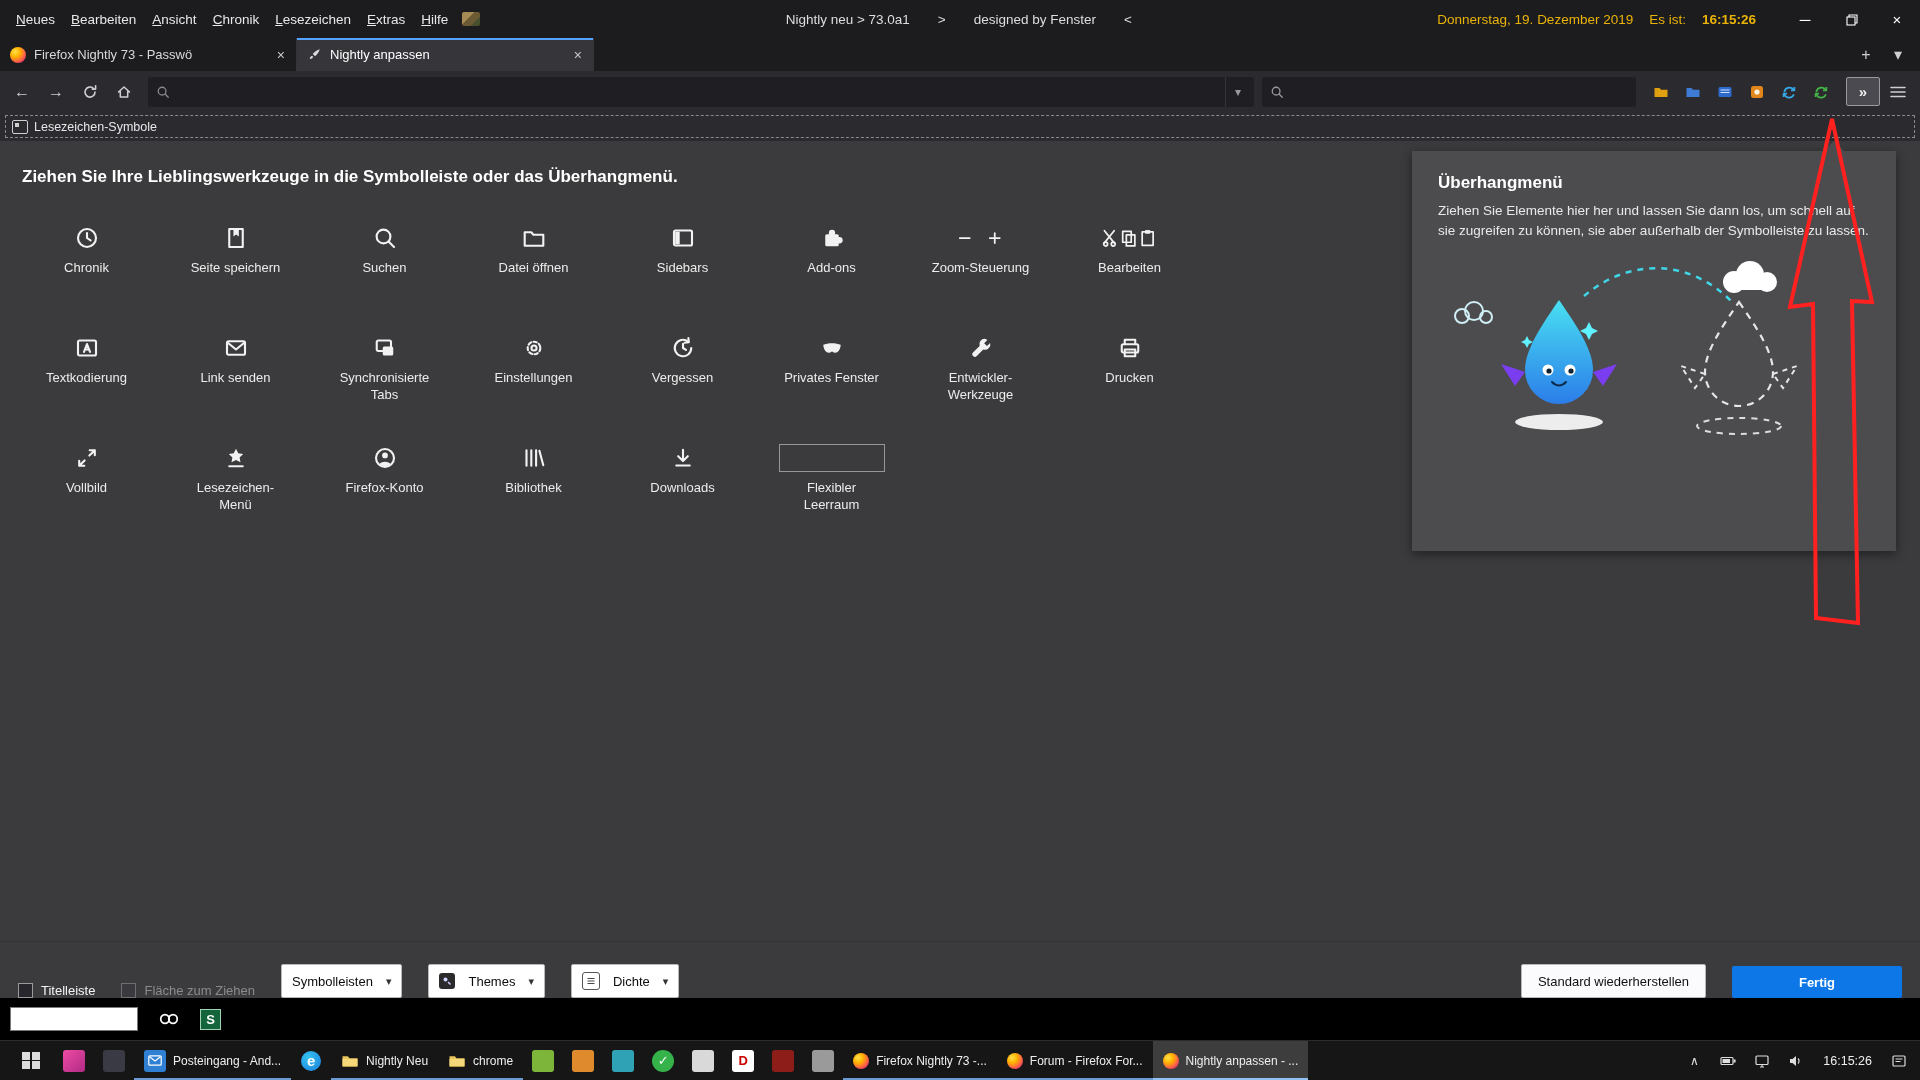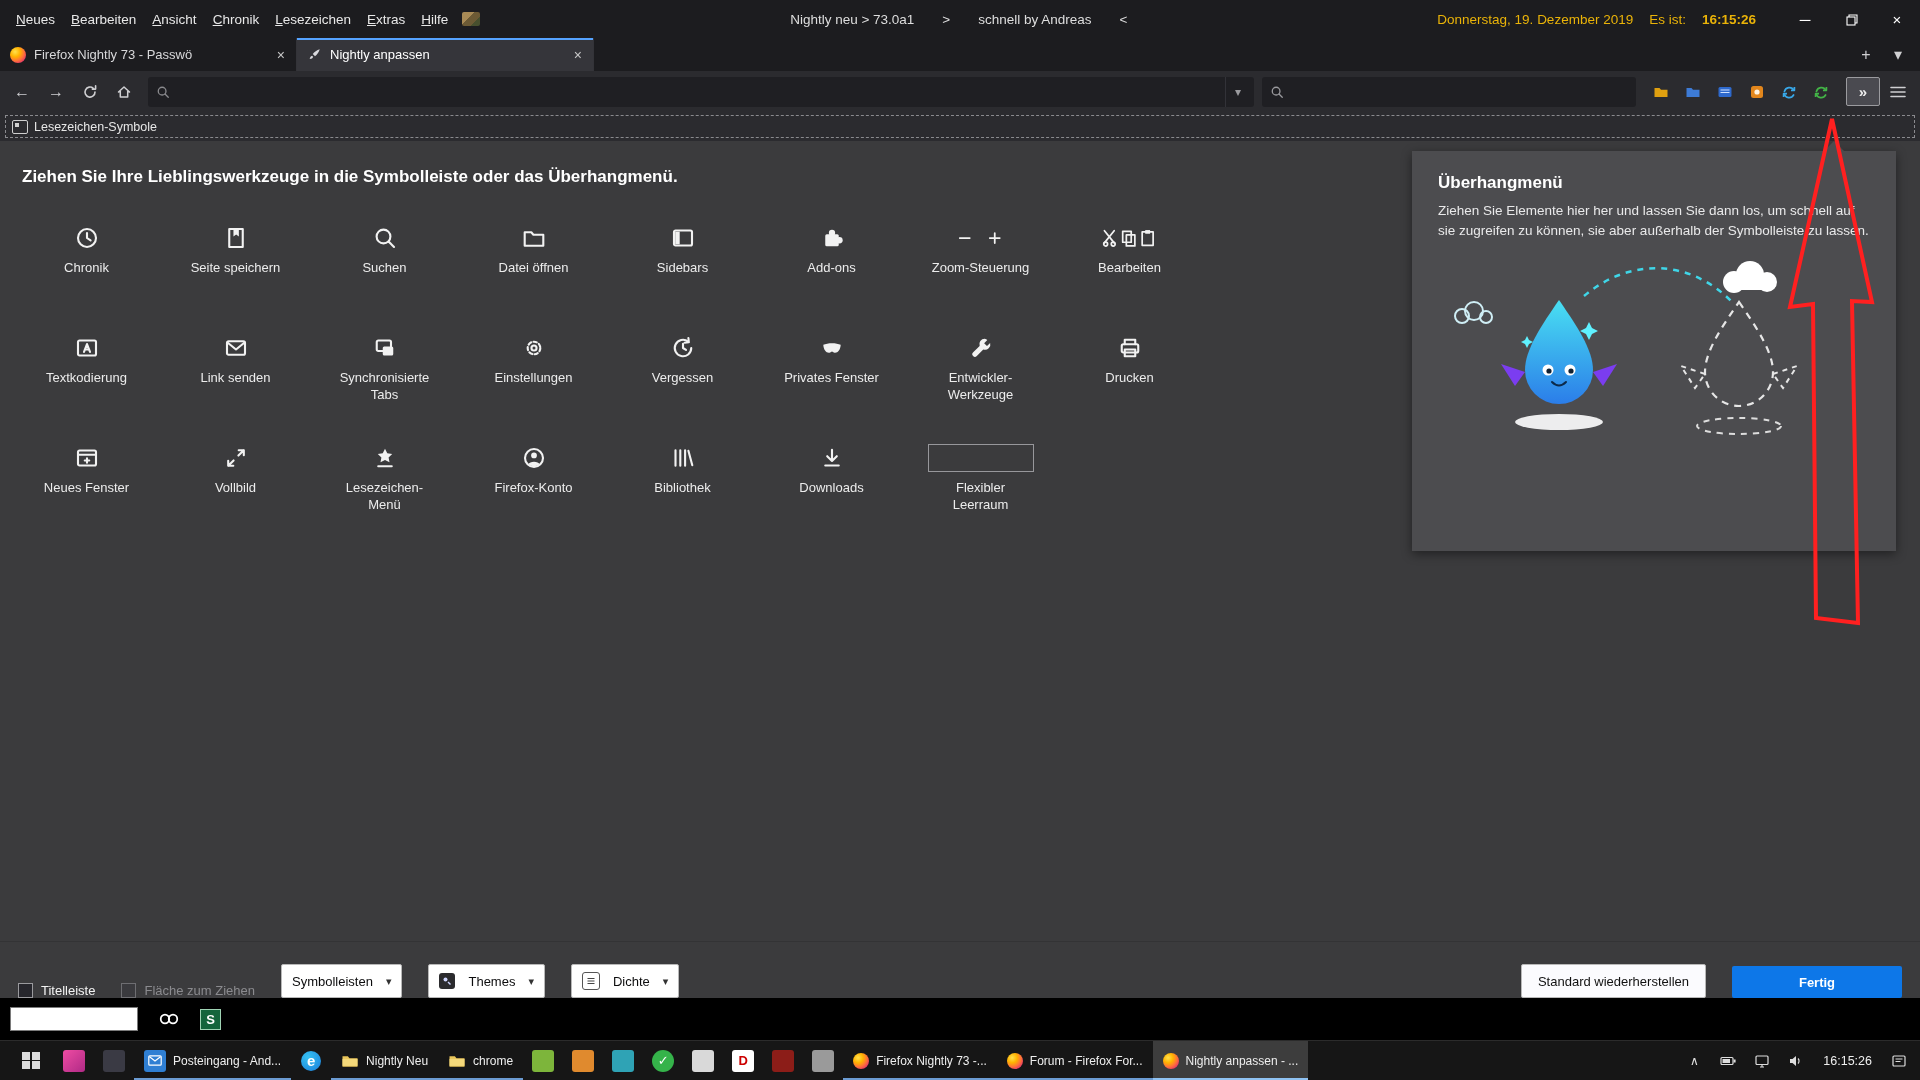--- a/index.html
+++ b/index.html
@@ -128,21 +128,21 @@
       <span class="menu-item">Ansicht</span>
       <span class="menu-item">Chronik</span>
       <span class="menu-item">Lesezeichen</span>
       <span class="menu-item">Extras</span>
       <span class="menu-item">Hilfe</span>
       <span class="theme-thumb"></span>
     </div>
     <div class="tb-center">
       <span>Nightly neu &gt; 73.0a1</span>
       <span>&gt;</span>
-      <span>schnell by Andreas</span>
+      <span>designed by Fenster</span>
       <span>&lt;</span>
     </div>
     <div class="tb-right">
       <span>Donnerstag, 19. Dezember 2019</span>
       <span>Es ist:</span>
       <span class="tb-time">16:15:26</span>
     </div>
     <div class="win-controls">
       <span class="win-btn">─</span>
       <span class="win-btn">
@@ -416,29 +416,20 @@
       <div class="citem">
         <span class="cicon">
           <svg class="gi" width="24" height="24" viewBox="0 0 16 16">
               <rect x="2.5" y="5.5" width="11" height="5.5" rx="1"></rect>
               <path d="M4.5 5.5V2.5h7v3M4.5 9h7v4.5h-7z"></path>
             </svg>
         </span>
         <span class="clabel">Drucken</span>
       </div>
 
-      <div class="citem">
-        <span class="cicon">
-          <svg class="gi" width="24" height="24" viewBox="0 0 16 16">
-              <rect x="2" y="3" width="12" height="10" rx="1"></rect>
-              <path d="M2 5.8h12M8 8.2v3M6.5 9.7h3"></path>
-            </svg>
-        </span>
-        <span class="clabel">Neues Fenster</span>
-      </div>
 
       <div class="citem">
         <span class="cicon">
           <svg class="gi" width="24" height="24" viewBox="0 0 16 16">
               <path d="M13.2 2.8L9.6 6.4M13.2 2.8v3.4M13.2 2.8H9.8M2.8 13.2l3.6-3.6M2.8 13.2V9.8M2.8 13.2h3.4"></path>
             </svg>
         </span>
         <span class="clabel">Vollbild</span>
       </div>
 

